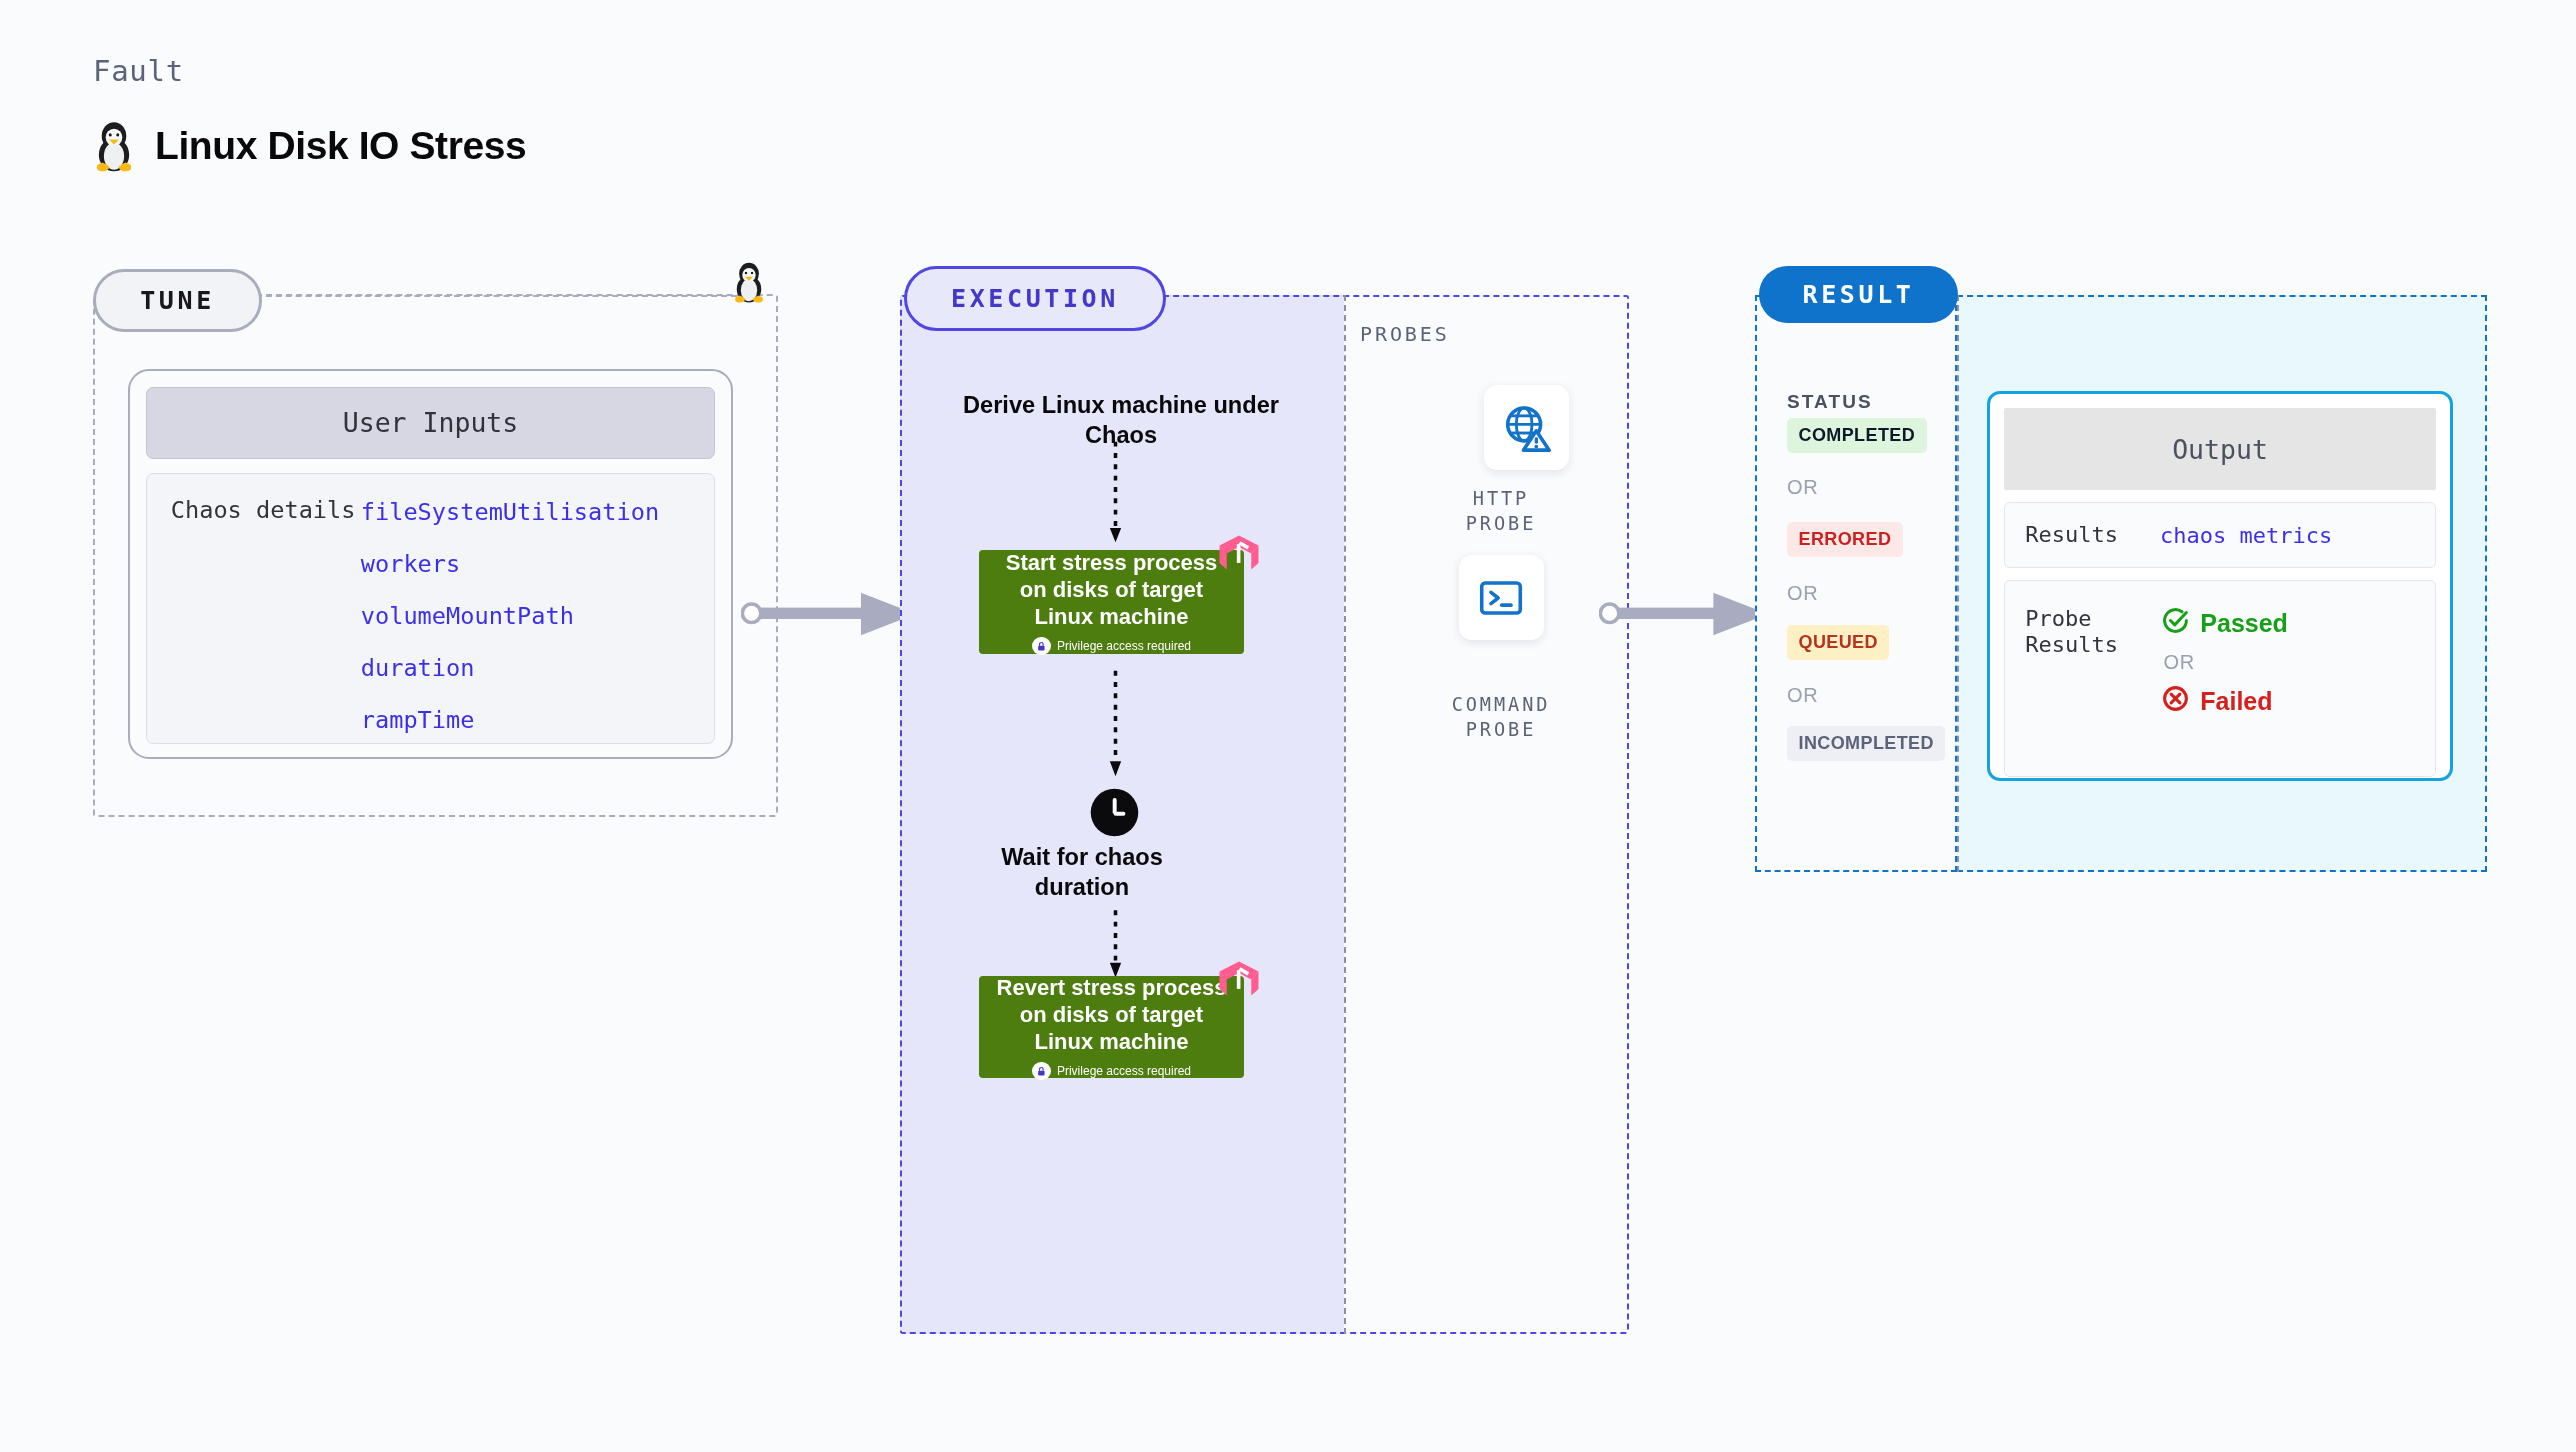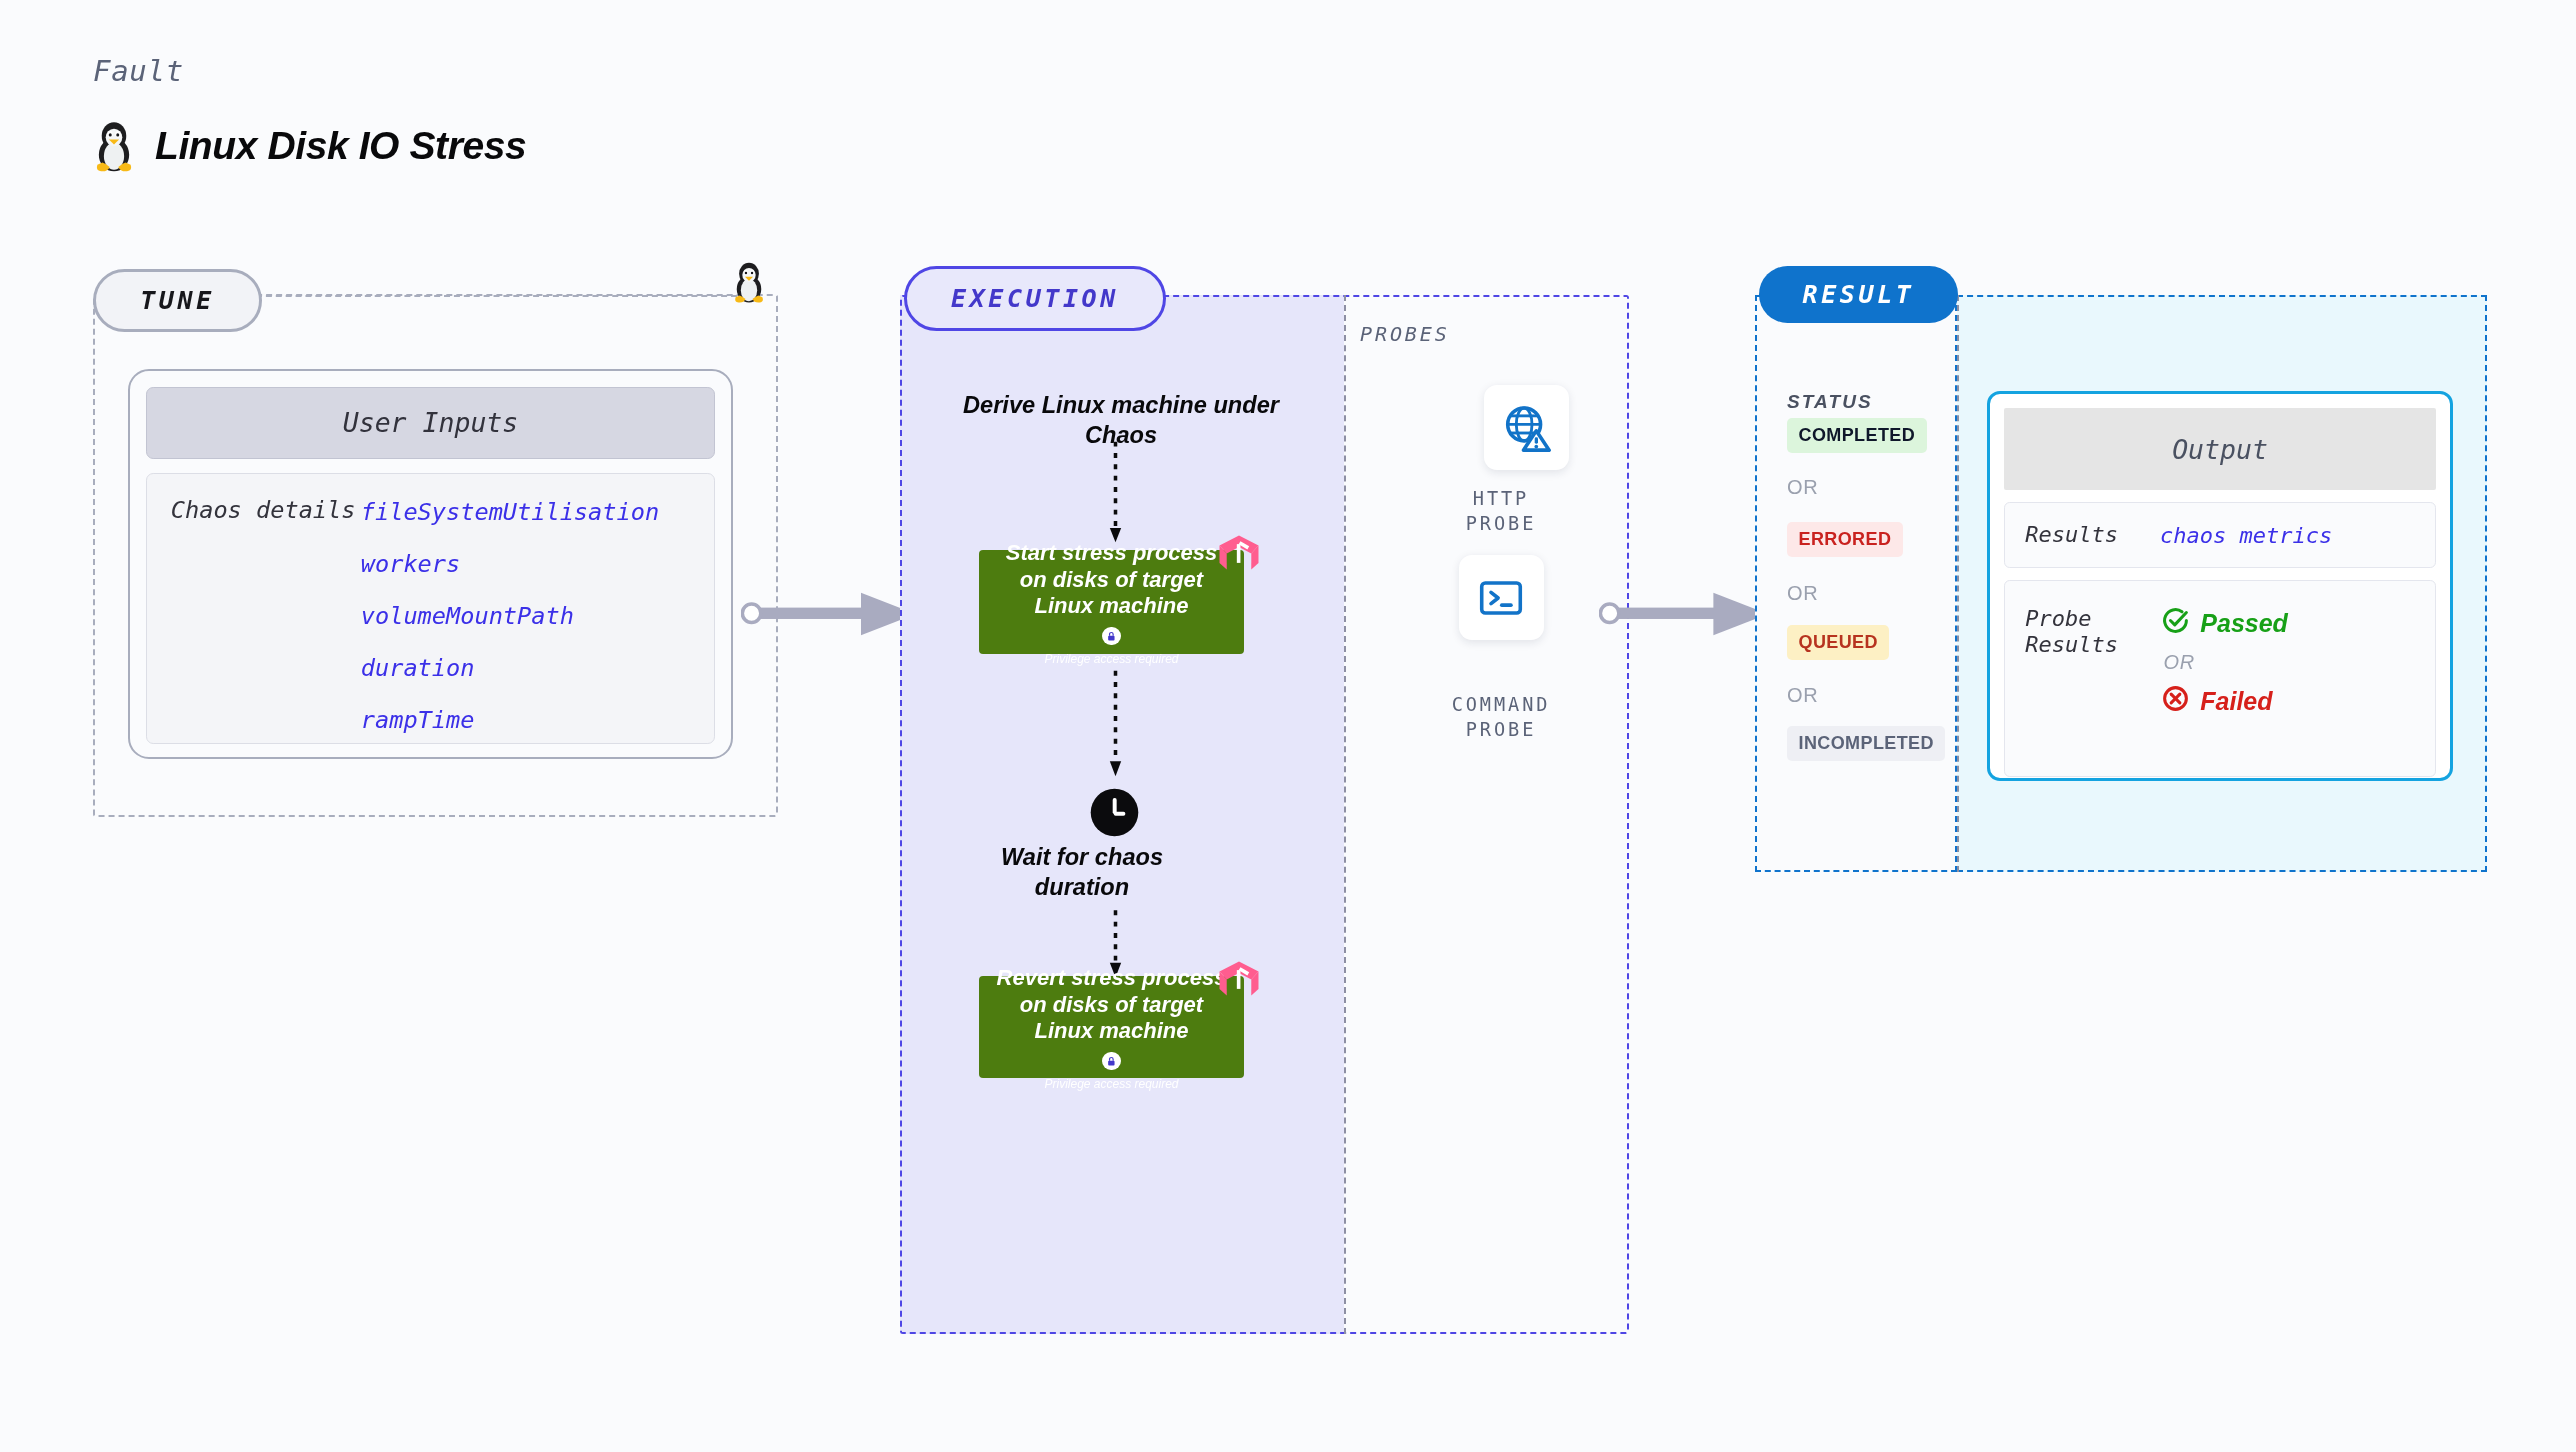--- a/index.html
+++ b/index.html
@@ -2,21 +2,21 @@
 <html style="font-size:11.5px"><head>
 <meta charset="utf-8">
 <style>
   html,body{margin:0;padding:0;}
   body{
     width:2576px;height:1452px;
     background:#fafbfd;
     font-family:"Liberation Sans", sans-serif;
     position:relative;overflow:hidden;
   }
-  .abs{position:absolute;font-style:italic;}
+  .abs{position:absolute;}
 
   
   #fault-label{
     left:93px;top:54px;
     font-family:"DejaVu Sans Mono", monospace;
     font-size:29px;color:#5b6378;letter-spacing:0.7px;
   }
   #title-row{left:93px;top:120px;display:flex;align-items:center;gap:20px;}
   #title-text{
     font-size:39px;font-weight:bold;color:#09090b;
@@ -108,21 +108,21 @@
     display:flex;flex-direction:column;align-items:center;justify-content:center;
     box-sizing:border-box;
   }
   #node-start{left:979px;top:550px;width:265px;height:104px;padding:8.6px 13px 7.2px;}
   #node-revert{left:979px;top:976px;width:265px;height:102px;padding:8.6px 13px 7.2px;}
   .node-title{
     font-size:22px;font-weight:bold;line-height:1.22;text-align:center;
   }
   .node-priv{
     display:flex;align-items:center;gap:6.4px;margin-top:6.4px;
-    font-size:12px;color:#ffffff;flex-direction:column;
+    font-size:12px;color:#ffffff;
   }
   .lock-badge{
     width:18.6px;height:18.6px;border-radius:50%;background:#fff;
     display:flex;align-items:center;justify-content:center;flex:none;
   }
 
   .harness-badge{position:absolute;right:-15.8px;top:-15.8px;}
 
   .dotted-arrow{position:absolute;}
 

